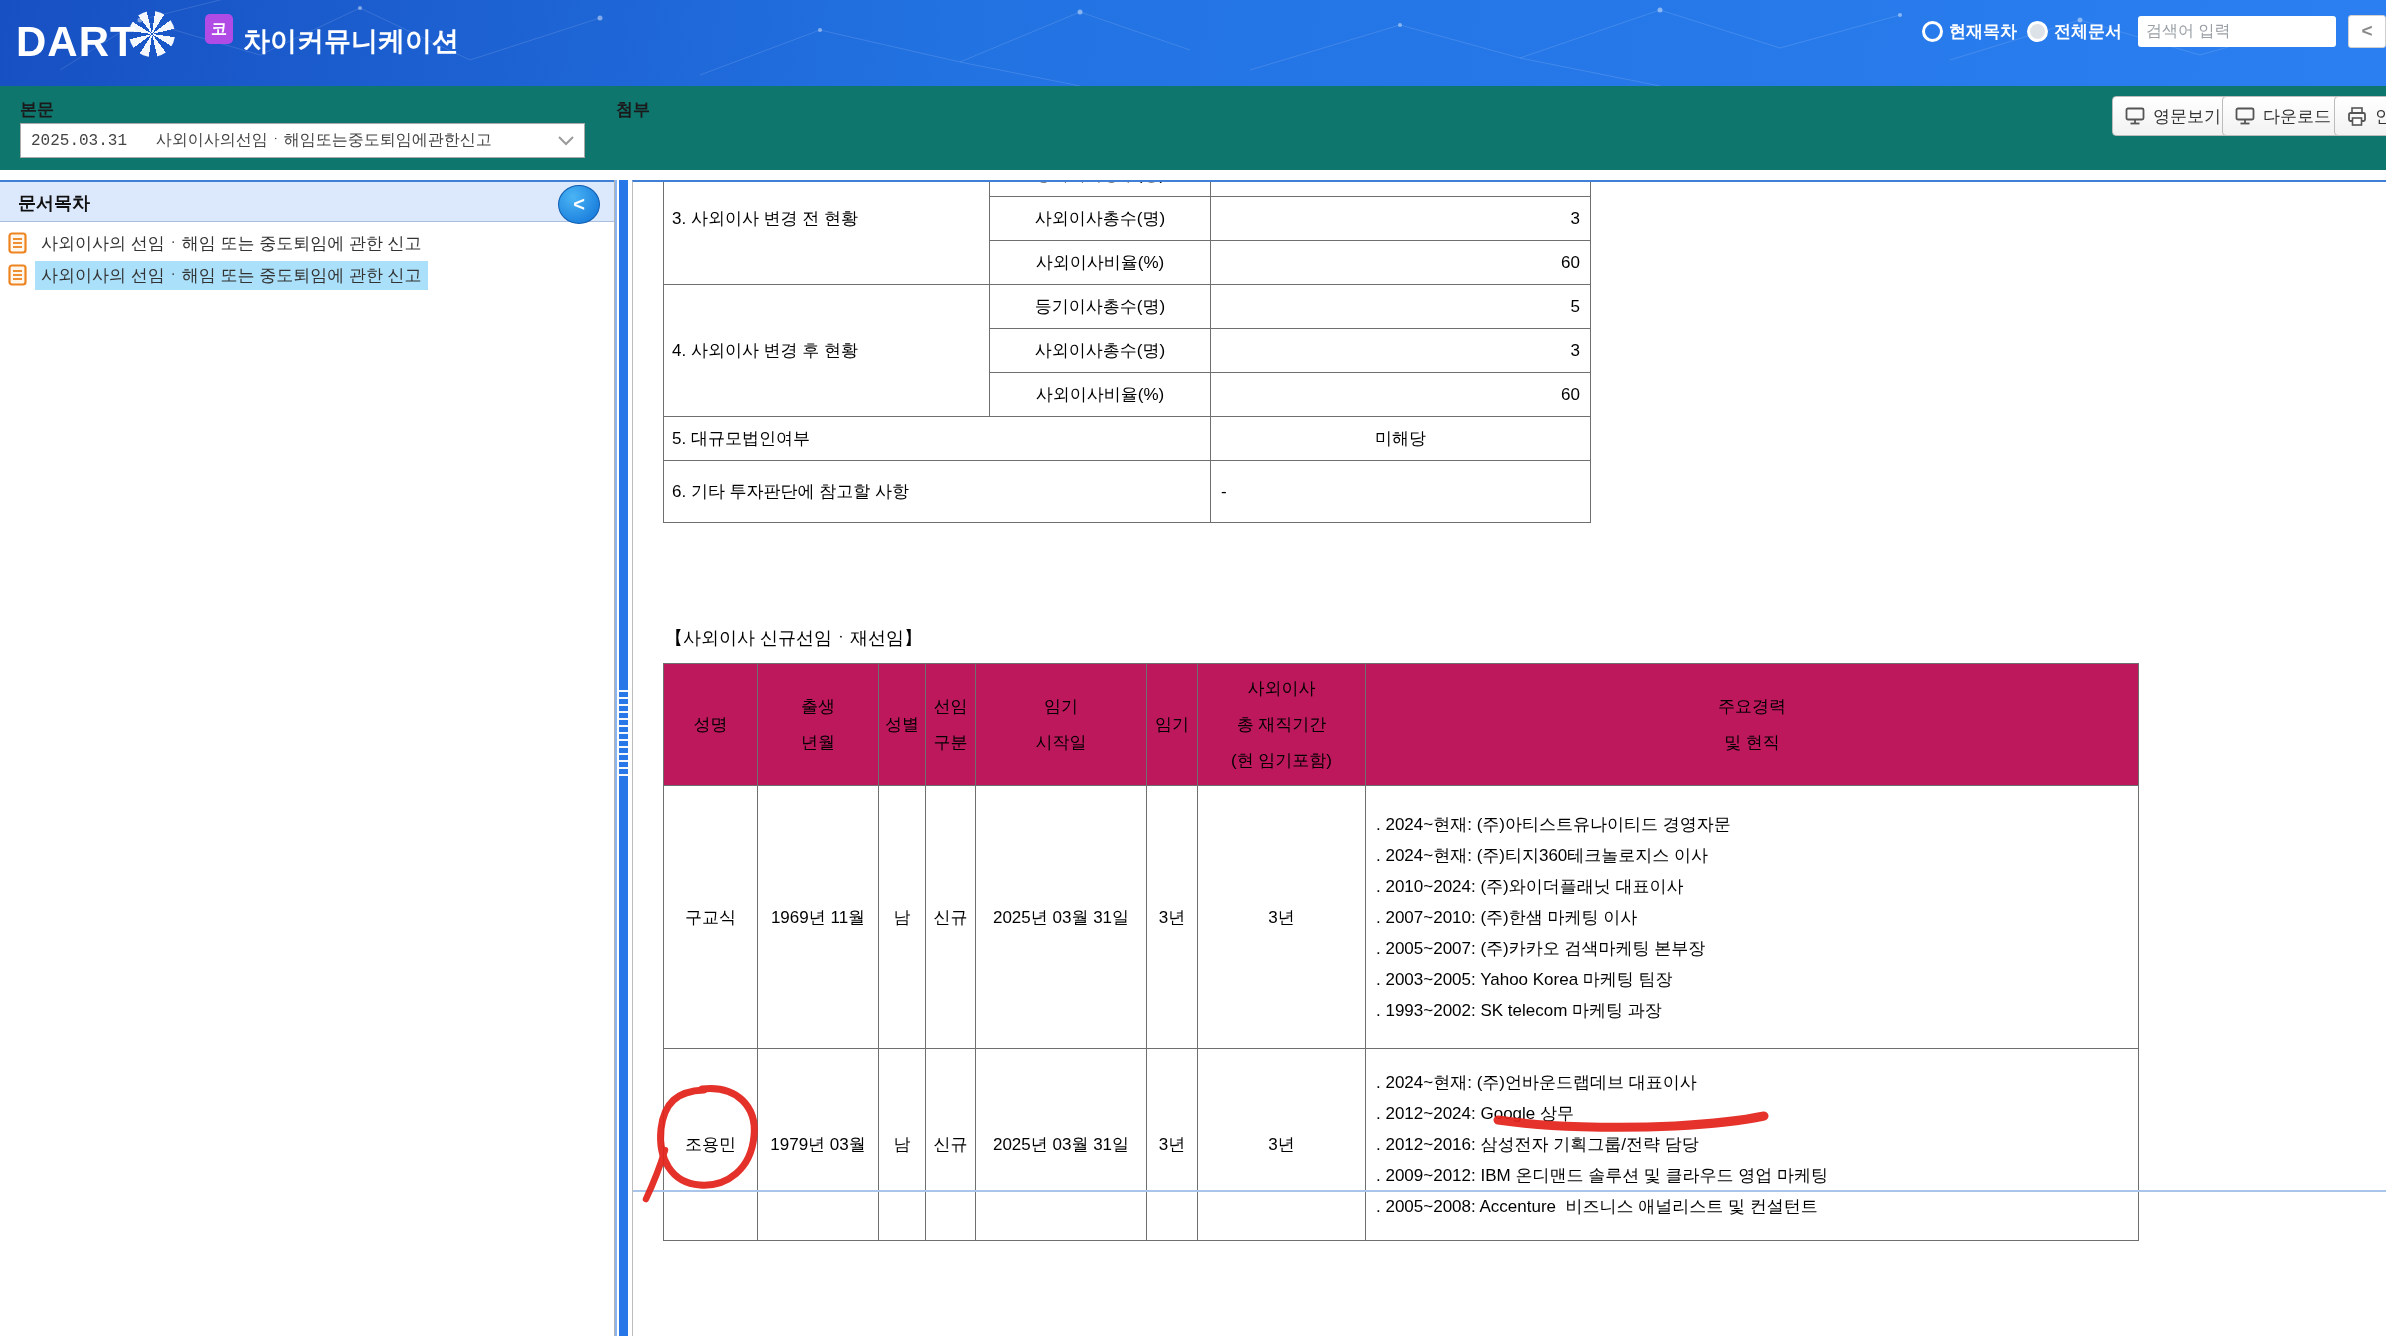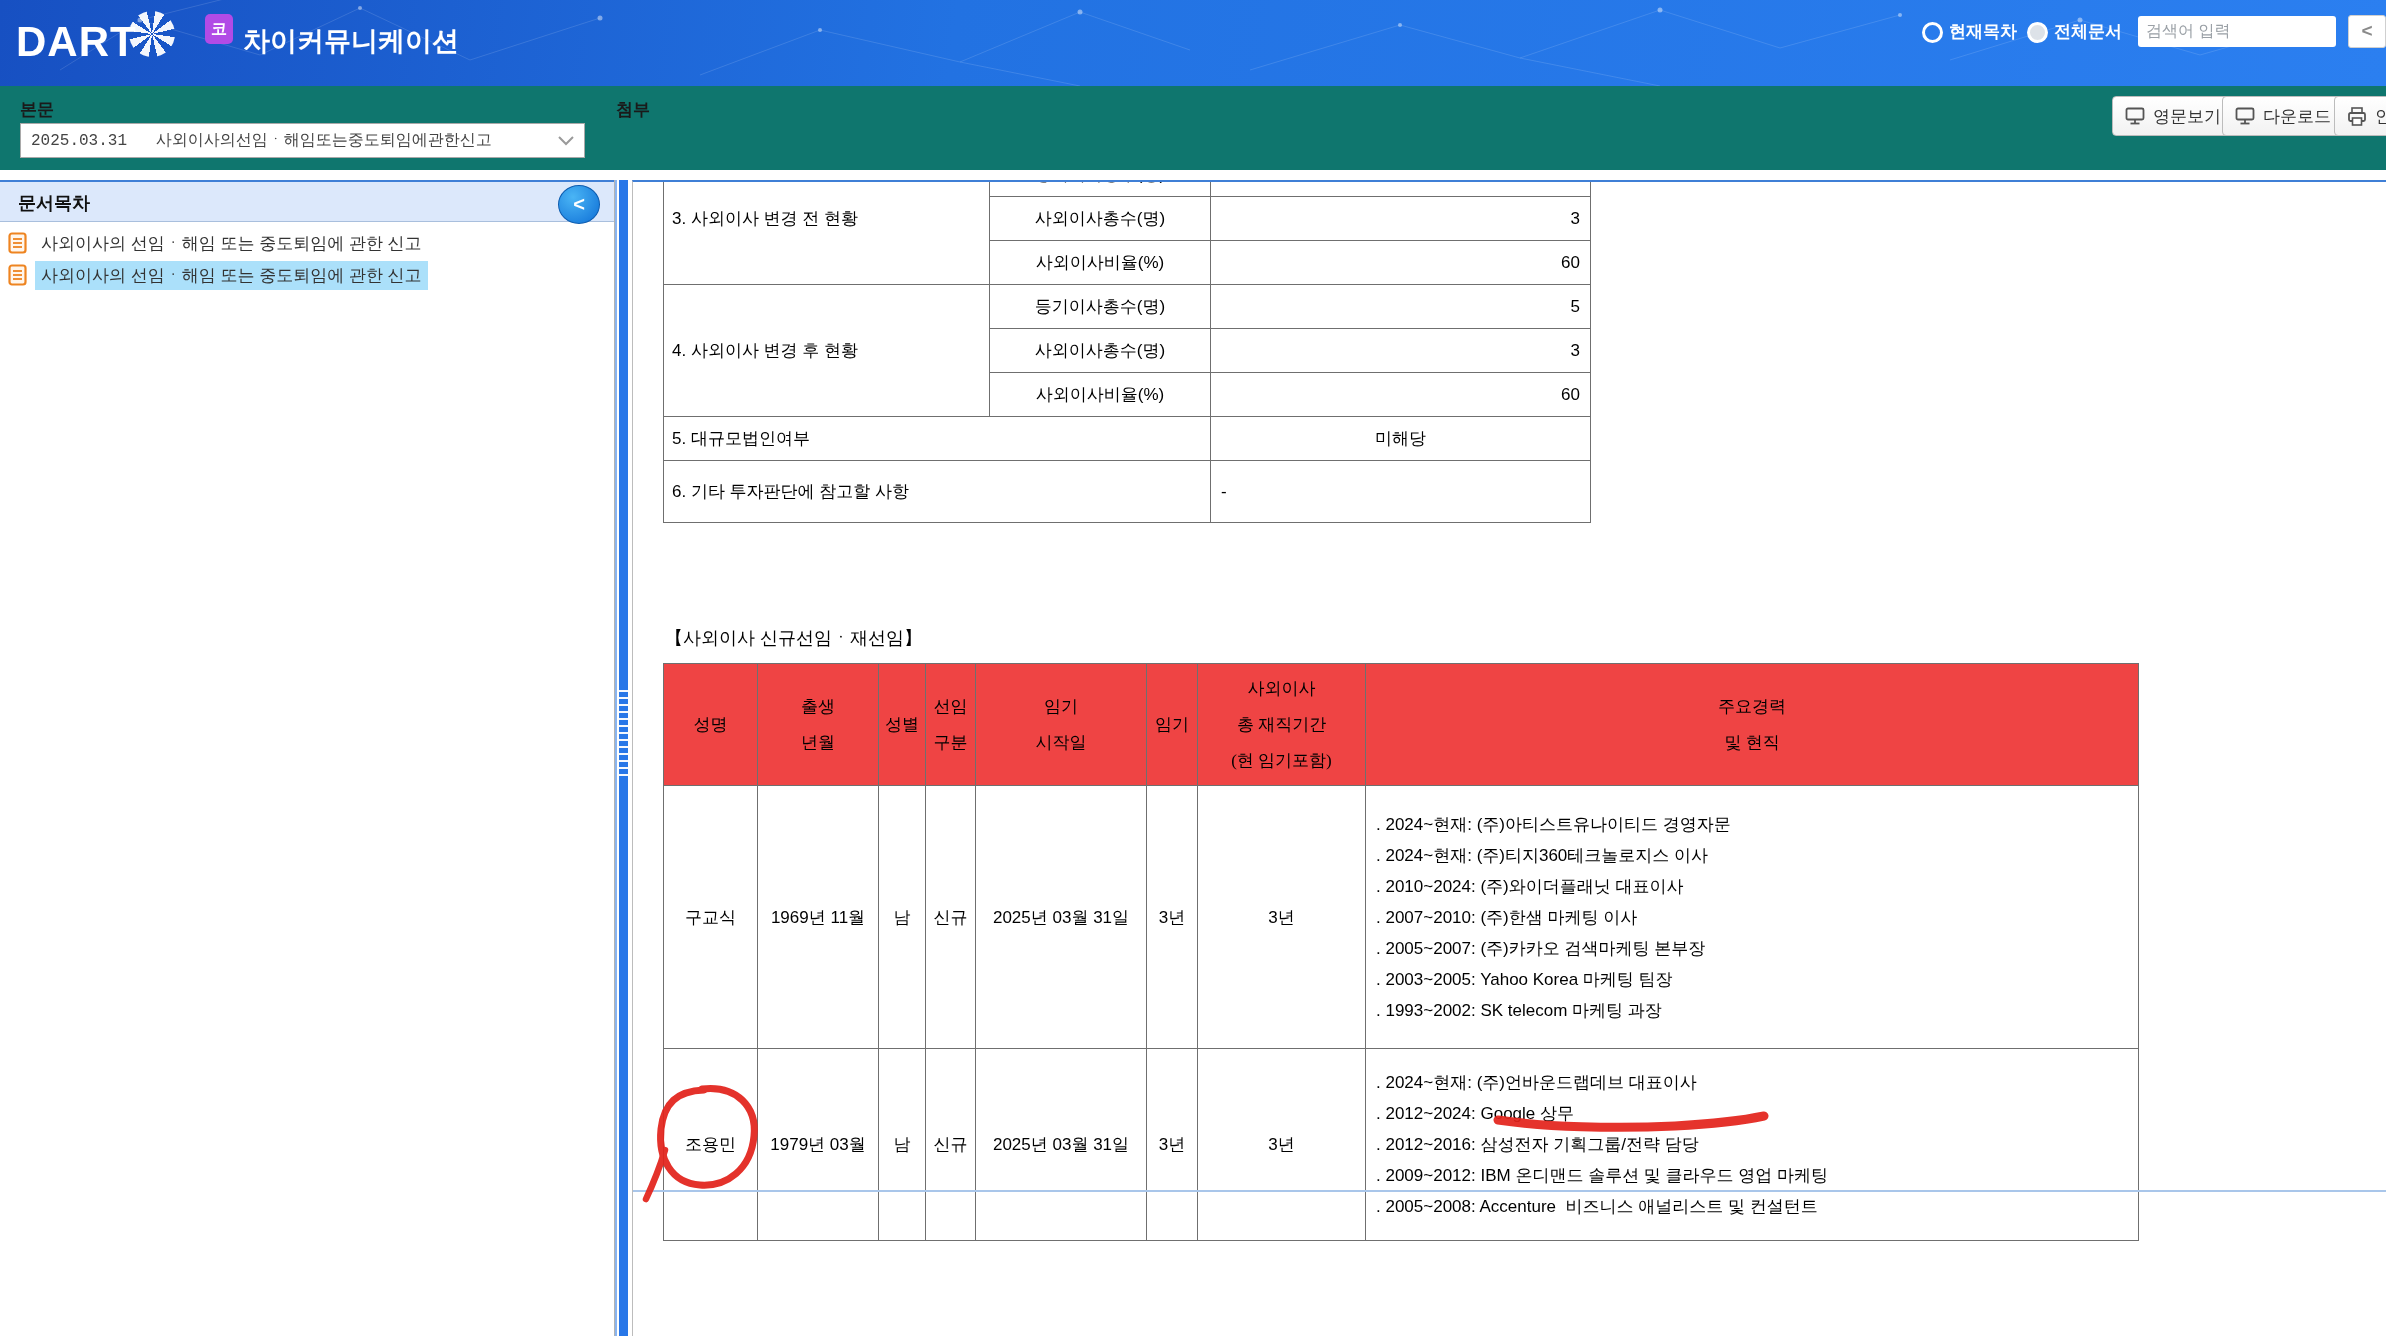--- a/index.html
+++ b/index.html
@@ -12,21 +12,21 @@
     border-bottom:2px solid #1b5ac2;overflow:hidden;}
   .hdr-pattern{position:absolute;inset:0;pointer-events:none;opacity:.8;}
   .logo-wrap{position:absolute;left:16px;top:12px;display:flex;align-items:center;}
   .logo-text{font-size:42px;font-weight:800;color:#fff;letter-spacing:1px;line-height:60px;}
   .pinwheel{width:46px;height:46px;border-radius:50%;margin-left:-8px;transform:translateY(-8px);
     background:repeating-conic-gradient(from 8deg,rgba(255,255,255,.95) 0 24deg,rgba(255,255,255,0) 24deg 45deg);}
   .market-badge{position:absolute;left:205px;top:14px;width:28px;height:30px;border-radius:5px;
     background:#b14be6;color:#fff;font-size:16px;font-weight:700;text-align:center;line-height:30px;}
   .company-name{position:absolute;left:243px;top:23px;font-size:27px;font-weight:700;color:#fff;}
   .header-right{position:absolute;left:1922px;top:0;height:62px;display:flex;align-items:center;gap:10px;}
-  .radio-group{display:flex;align-items:flex-end;gap:6px;cursor:pointer;}
+  .radio-group{display:flex;align-items:center;gap:6px;cursor:pointer;}
   .radio-dot{width:15px;height:15px;border:3px solid #fff;border-radius:50%;background:transparent;}
   .radio-dot.selected{background:#dde2e8;}
   .radio-label{color:#fff;font-size:17px;font-weight:700;}
   .searchbox{width:198px;height:31px;background:#fff;border-radius:3px;display:flex;align-items:center;margin-left:6px;}
   .searchbox input{border:none;outline:none;flex:1;font-size:16px;padding:0 8px;color:#333;background:transparent;
     font-family:"Liberation Sans","DejaVu Sans",sans-serif;}
   .searchbox input::placeholder{color:#9aa0a6;}
   .search-ic{margin-right:7px;display:block;}
   .collapse-btn{width:36px;height:31px;background:#fff;border-radius:3px;border:1px solid #d0d0d0;
     color:#8a8a8a;font-size:19px;font-weight:700;display:flex;align-items:center;justify-content:center;margin-left:2px;}
@@ -71,21 +71,21 @@
   .t1 td.group{text-align:left;padding-left:8px;}
   .t1 td.metric{text-align:center;}
   .t1 td.val{text-align:right;padding-right:10px;}
   .t1 td.val-center{text-align:center;}
   .t1 td.val-left{text-align:left;padding-left:10px;}
 
   .detail-title{position:absolute;left:32px;top:444px;font-size:18px;color:#000;}
 
   .t2{position:absolute;left:30px;top:481px;width:1475px;}
   .t2 td{text-align:center;vertical-align:middle;}
-  .t2 .hd td{background:#ef4444;white-space:pre-line;line-height:36px;font-family:Liberation Serif, serif;}
+  .t2 .hd td{background:#be185d;white-space:pre-line;line-height:36px;}
   .t2 td.career{text-align:left;padding:18px 10px;vertical-align:middle;}
   .t2 td.career div{line-height:31px;white-space:pre;}
 
   
   .annot{position:absolute;inset:0;pointer-events:none;z-index:50;}
 </style>
 </head>
 <body>
 
 <div id="page">

